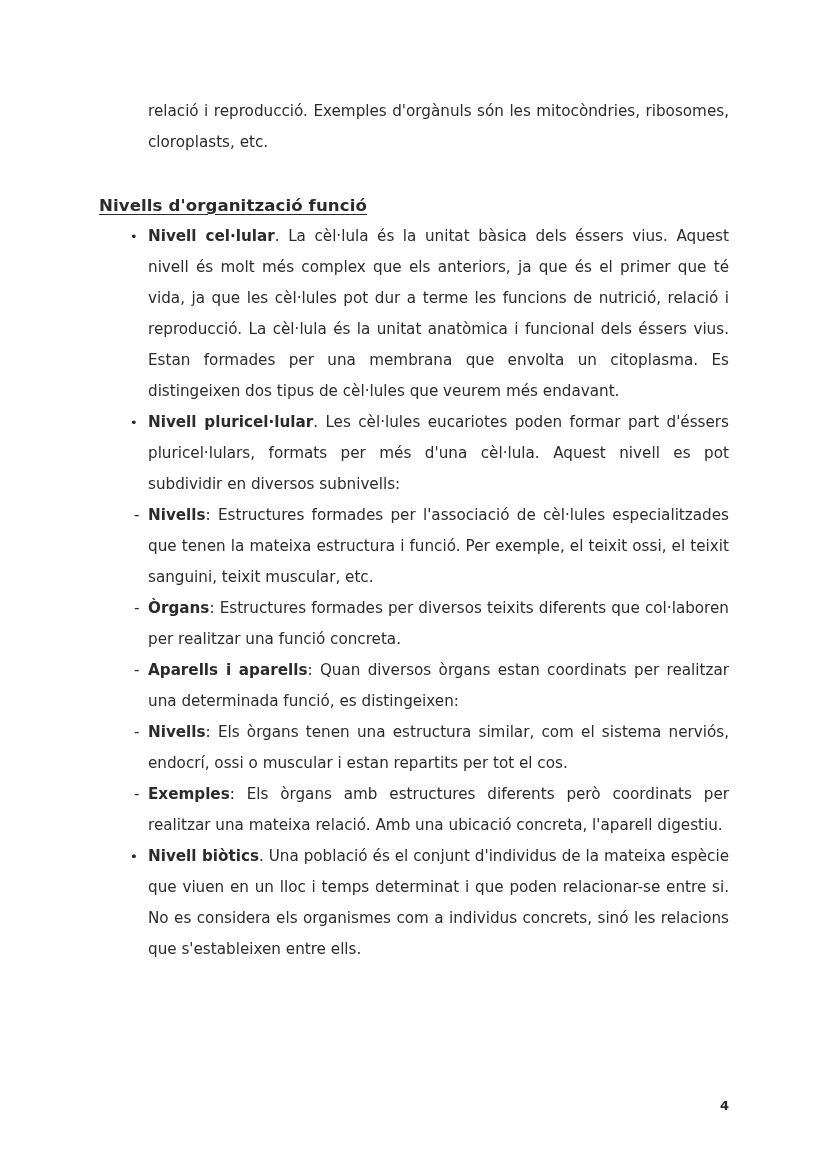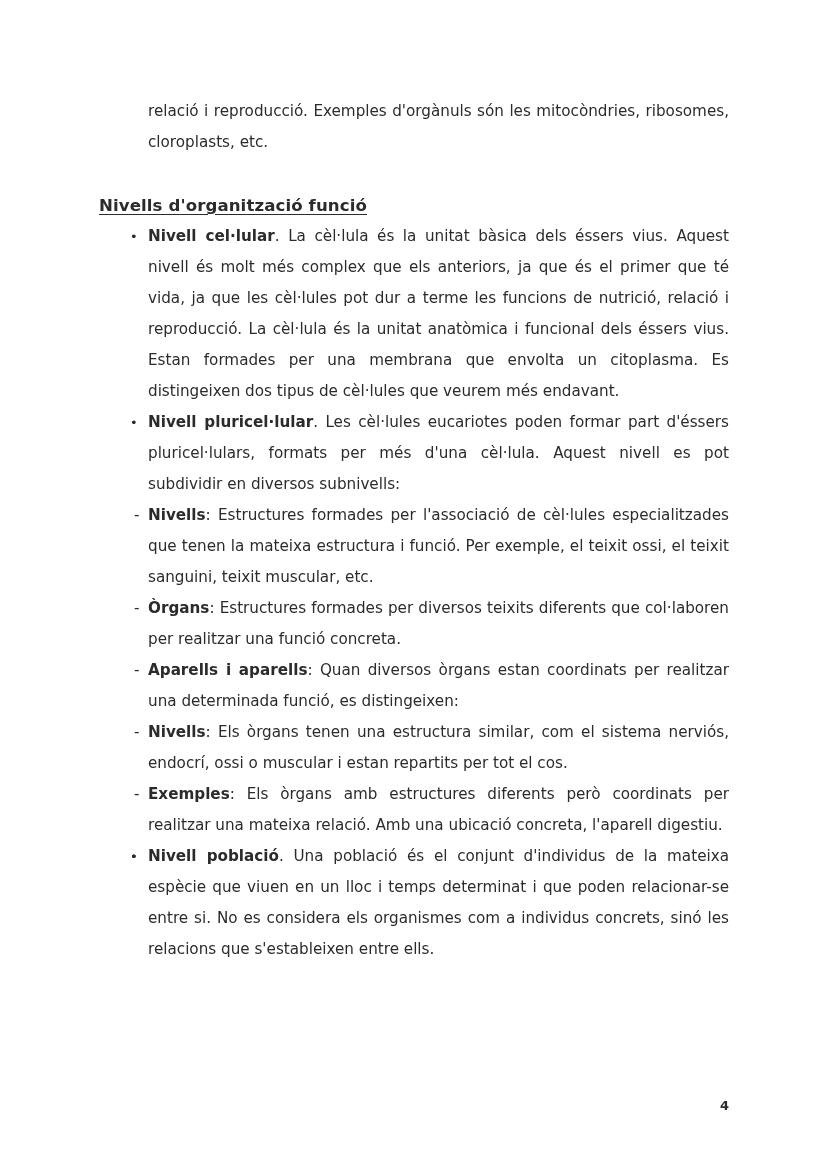--- a/index.html
+++ b/index.html
@@ -133,19 +133,19 @@
 
     <ul class="bullets" id="bullet-list">
         <li class="dot"><span class="marker">•</span><span class="bu">Nivell cel·lular</span><span class="txt">. La cèl·lula és la unitat bàsica dels éssers vius. Aquest nivell és molt més complex que els anteriors, ja que és el primer que té vida, ja que les cèl·lules pot dur a terme les funcions de nutrició, relació i reproducció. La cèl·lula és la unitat anatòmica i funcional dels éssers vius. Estan formades per una membrana que envolta un citoplasma. Es distingeixen dos tipus de cèl·lules que veurem més endavant.</span></li>
         <li class="dot"><span class="marker">•</span><span class="bu">Nivell pluricel·lular</span><span class="txt">. Les cèl·lules eucariotes poden formar part d'éssers pluricel·lulars, formats per més d'una cèl·lula. Aquest nivell es pot subdividir en diversos subnivells:</span></li>
         <li class="dash"><span class="marker">-</span><span class="b">Nivells</span><span class="txt">: Estructures formades per l'associació de cèl·lules especialitzades que tenen la mateixa estructura i funció. Per exemple, el teixit ossi, el teixit sanguini, teixit muscular, etc.</span></li>
         <li class="dash"><span class="marker">-</span><span class="b">Òrgans</span><span class="txt">: Estructures formades per diversos teixits diferents que col·laboren per realitzar una funció concreta.</span></li>
         <li class="dash"><span class="marker">-</span><span class="b">Aparells i aparells</span><span class="txt">: Quan diversos òrgans estan coordinats per realitzar una determinada funció, es distingeixen:</span></li>
         <li class="dash"><span class="marker">-</span><span class="b">Nivells</span><span class="txt">: Els òrgans tenen una estructura similar, com el sistema nerviós, endocrí, ossi o muscular i estan repartits per tot el cos.</span></li>
         <li class="dash"><span class="marker">-</span><span class="b">Exemples</span><span class="txt">: Els òrgans amb estructures diferents però coordinats per realitzar una mateixa relació. Amb una ubicació concreta, l'aparell digestiu.</span></li>
         <li class="dot"><span class="marker">•</span></li>
-        <li class="dot"><span class="marker">•</span><span class="bu">Nivell població</span><span class="txt">. Una població és el conjunt d'individus de la mateixa espècie que viuen en un lloc i temps determinat i que poden relacionar-se entre si. No es considera els organismes com a individus concrets, sinó les relacions que s'estableixen entre ells.</span></li>
+        <li class="dot"><span class="marker">•</span><span class="bu">Nivell biòtics</span><span class="txt">. Una població és el conjunt d'individus de la mateixa espècie que viuen en un lloc i temps determinat i que poden relacionar-se entre si. No es considera els organismes com a individus concrets, sinó les relacions que s'estableixen entre ells.</span></li>
       </ul>
 
   </div>
 
   <div class="pagenum">4</div>
 </div>
 
 </body></html>

